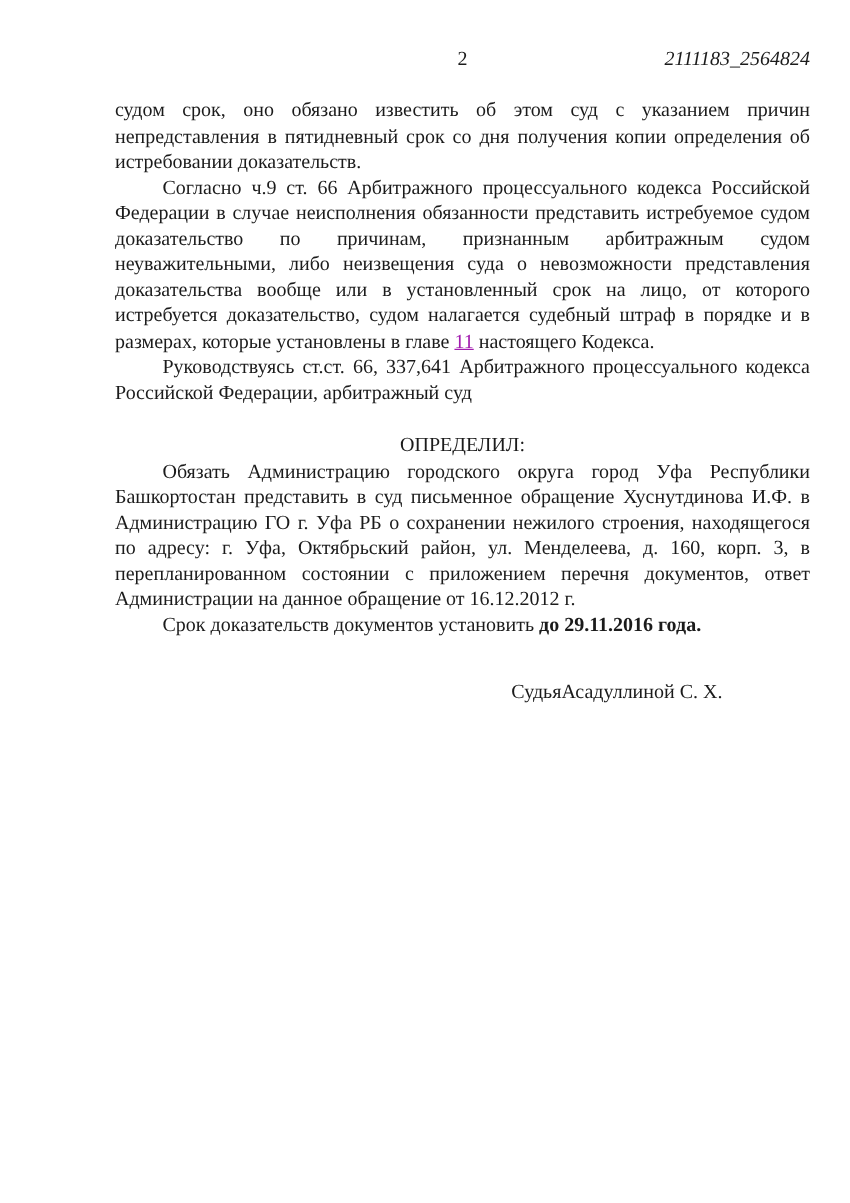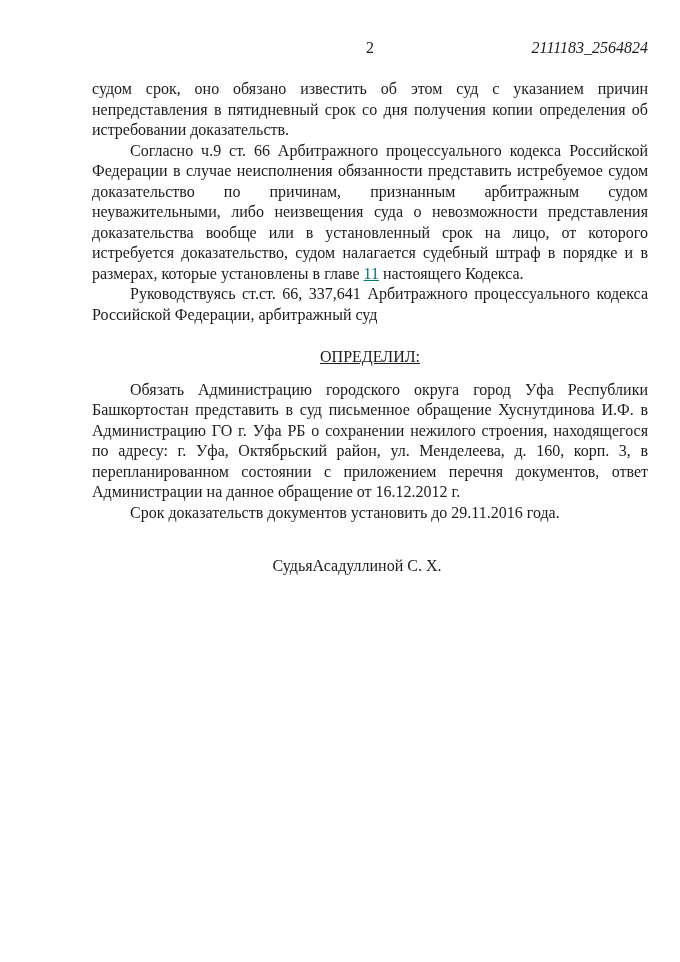--- a/index.html
+++ b/index.html
@@ -37,35 +37,34 @@
     top: 0;
     font-style: italic;
   }
   p.body-par {
     margin: 0;
     text-align: justify;
   }
   p.indent {
     text-indent: 38px;
   }
-  .bold { font-weight: normal; }
+  .bold { font-weight: bold; }
   a.doc-link {
-    color: #0f766e;
+    color: #a21caf;
     text-decoration: underline;
     cursor: pointer;
   }
   .heading {
-    margin: 22px 0 12px 0;
+    margin: 22px 0 0 0;
     text-align: center;
-    text-decoration: underline;
   }
   .signature {
     margin-top: 33px;
     display: flex;
-    justify-content: center;
+    justify-content: flex-end;
     padding-left: 44px;
     padding-right: 70px;
   }
 </style>
 </head>
 <body>
 
 <div class="page">
 
   <div class="doc-header">

